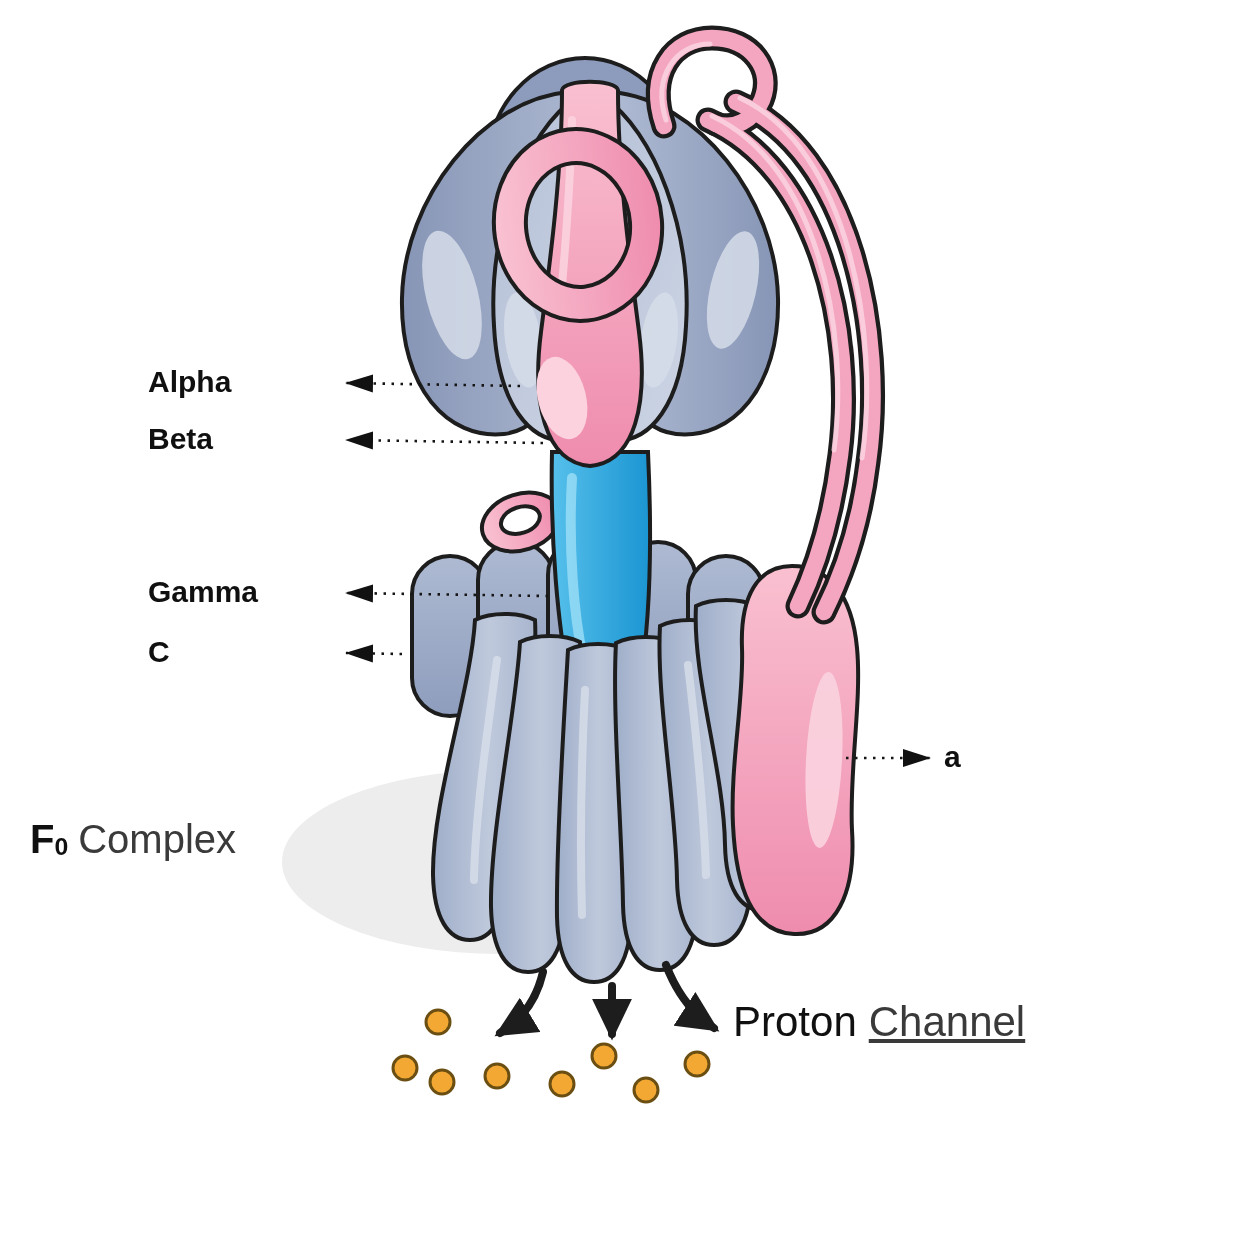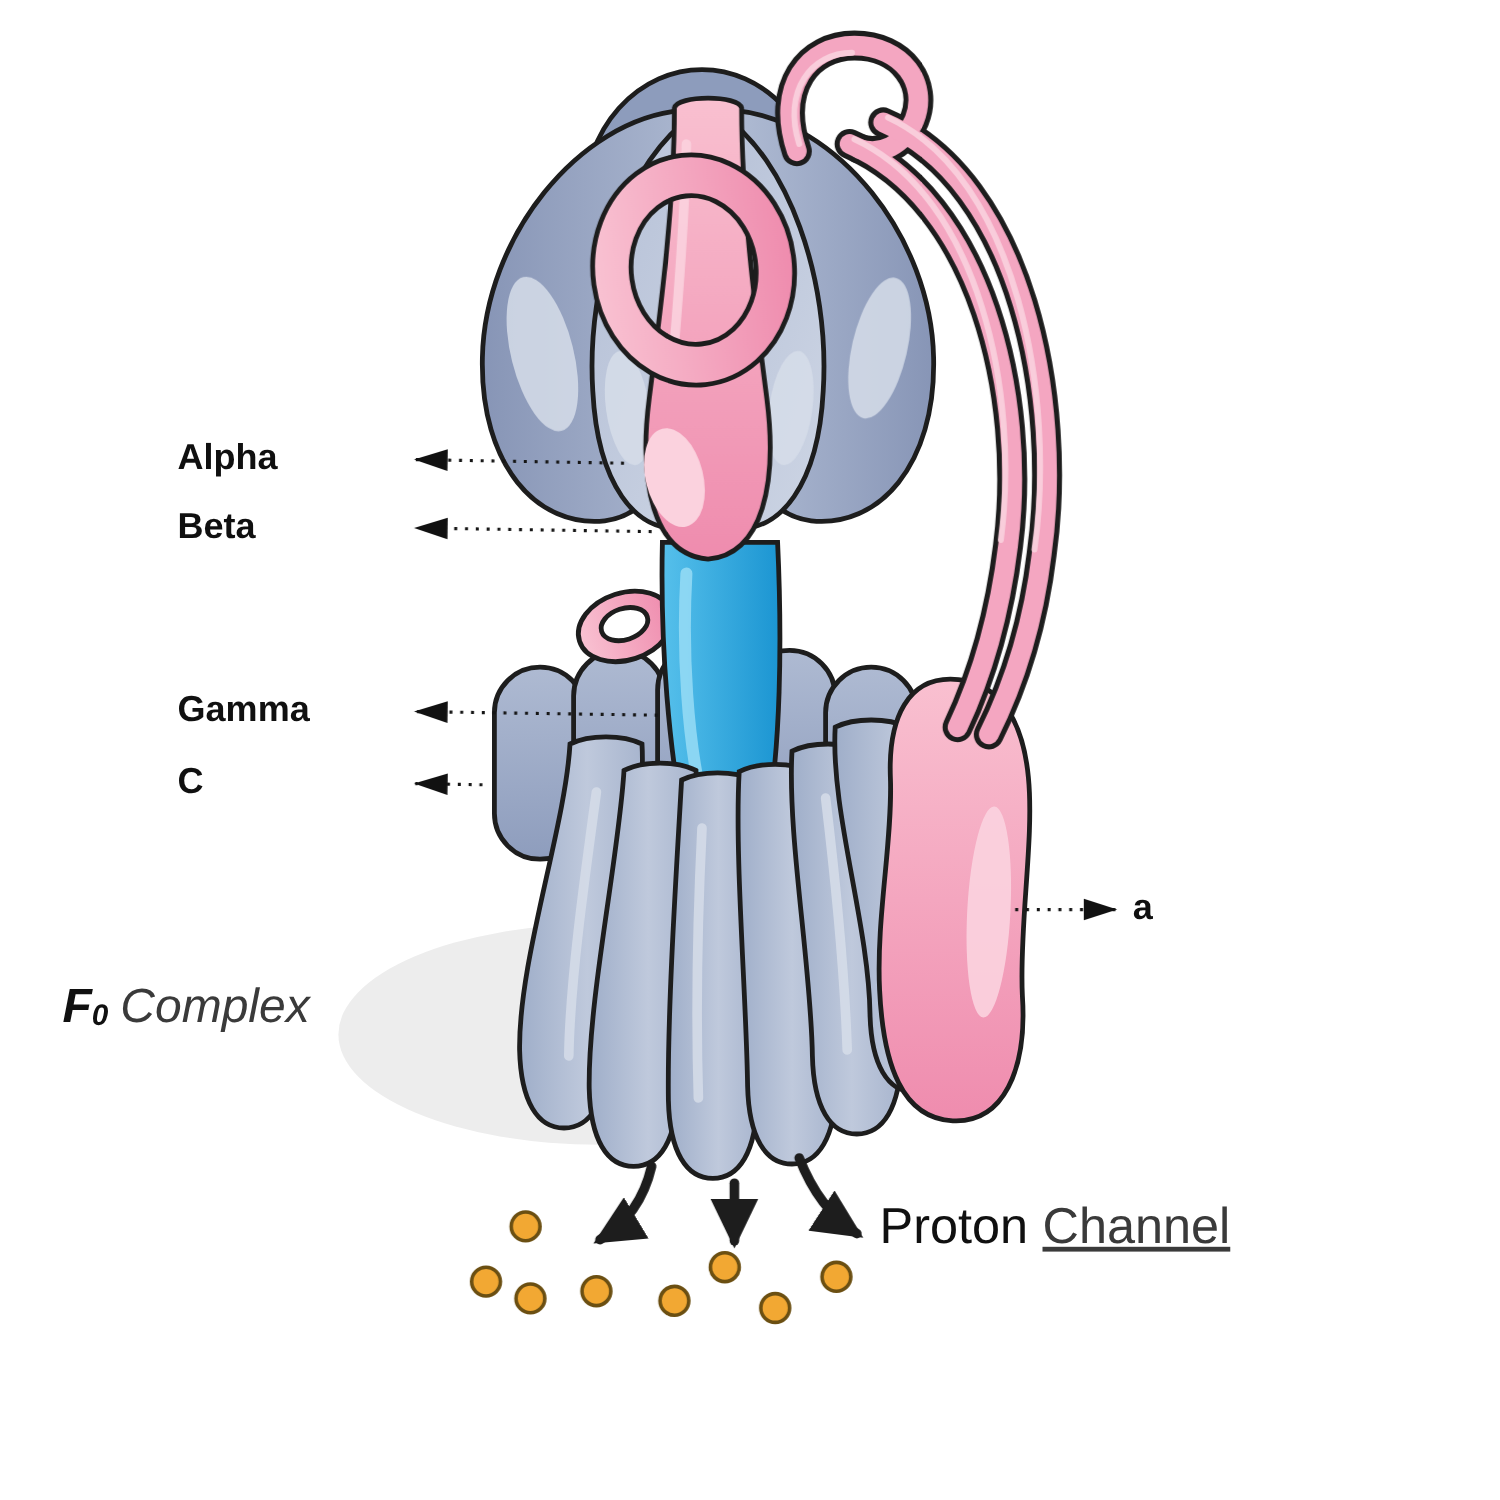--- a/index.html
+++ b/index.html
@@ -173,21 +173,21 @@
     </g>
   </svg>
 
 
   <div class="label callout" style="left:148px; top:366px;">Alpha</div>
   <div class="label callout" style="left:148px; top:423px;">Beta</div>
   <div class="label callout" style="left:148px; top:576px;">Gamma</div>
   <div class="label callout" style="left:148px; top:636px;">C</div>
   <div class="label small-callout" style="left:944px; top:741px;">a</div>
 
-  <div class="label lab-big" style="left:52px; top:818px;font-style:italic;">
+  <div class="label lab-big" style="left:30px; top:818px;">
     <span class="b"><span>F</span><span class="subscript">0</span></span><span class="r">Complex</span>
   </div>
 
   <div class="label proton-label" style="left:733px; top:1000px;">
     <span class="b">Proton</span><span class="r">Channel</span>
   </div>
 
 
 </div>
 

